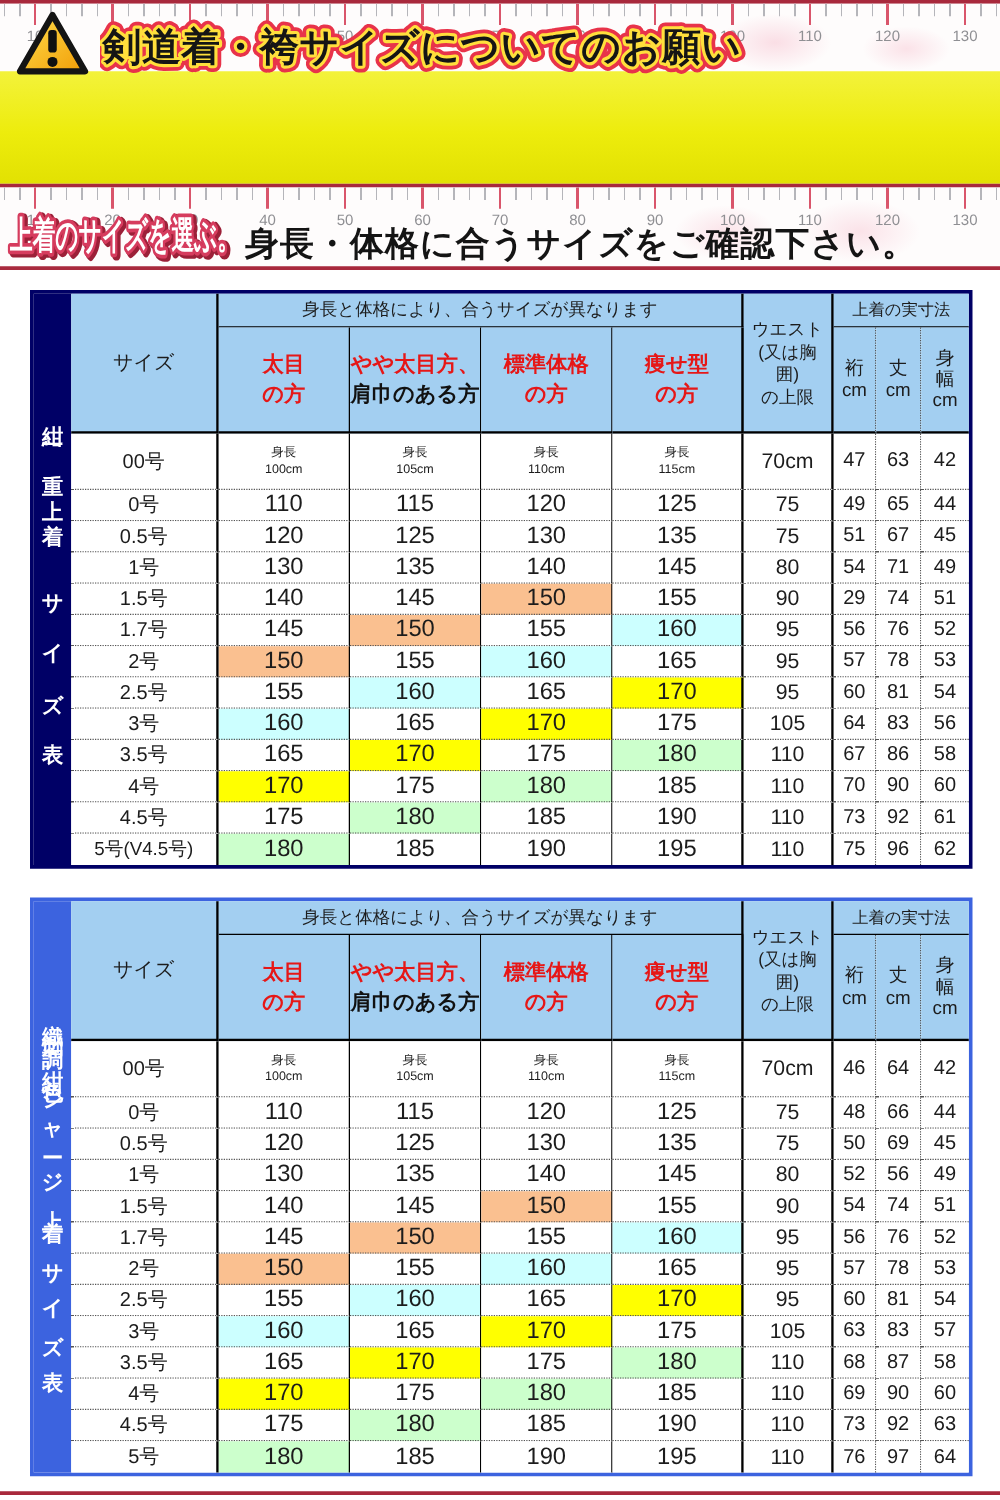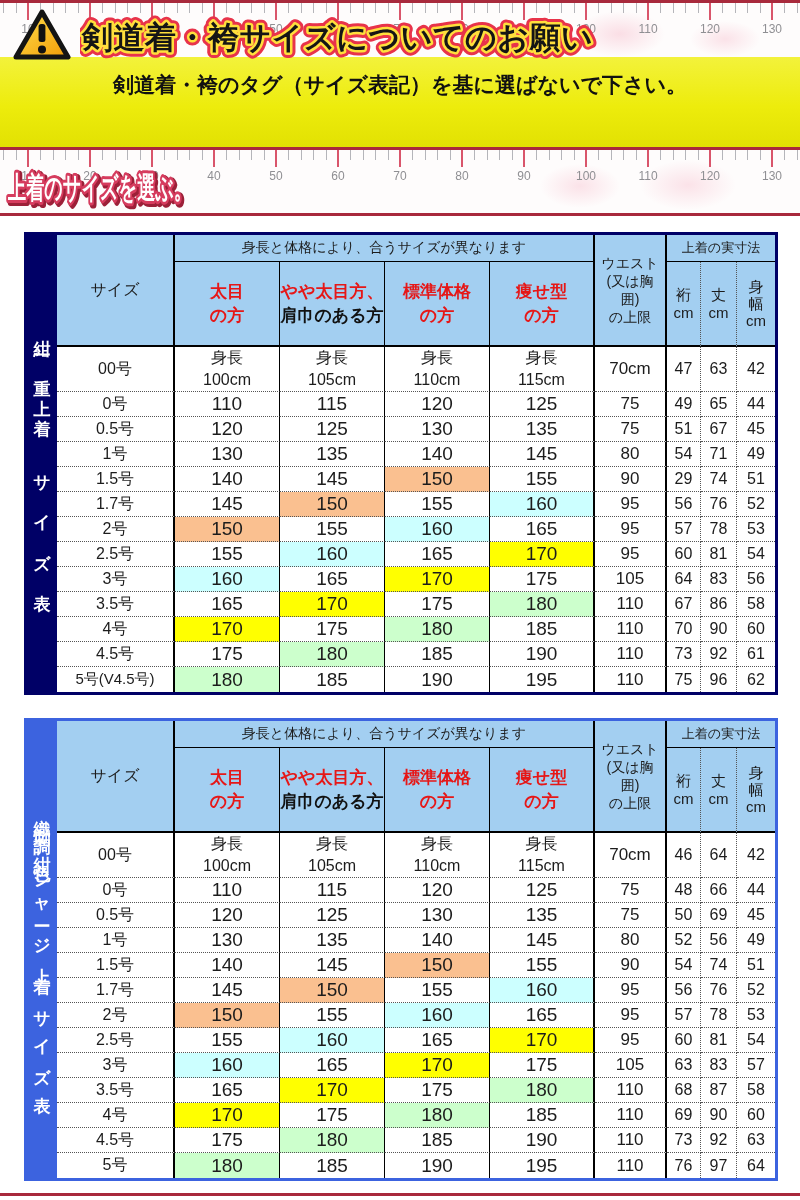--- a/index.html
+++ b/index.html
@@ -45,21 +45,21 @@
   .side{justify-content:center;}
   .side span{writing-mode:vertical-rl;color:#fff;font-weight:bold;font-size:17px;white-space:pre;}
   .fit-note{font-size:14px;}
   .size-h{font-size:16px;}
   .waist-h{font-size:14px;white-space:pre-line;line-height:1.3;}
   .actual-h{font-size:13px;}
   .measure-h{font-size:15px;white-space:pre-line;line-height:1.15;}
   .bt1{font-size:17px;font-weight:bold;color:#e61717;line-height:1.5;}
   .bt2{font-size:17px;font-weight:bold;line-height:1.4;}
   .num{font-size:19px;}
-  .two-line{font-size:16px;white-space:pre-line;line-height:1.35;}
+  .two-line{font-size:10px;white-space:pre-line;line-height:1.35;}
   .size-c{font-size:16px;}
   .waist-c{font-size:17px;}
   .meas-c{font-size:16px;}
 </style>
 </head>
 <body>
 
 <div class="page">
 
   <div class="redline" style="top:0"></div>
@@ -97,34 +97,34 @@
       <circle cx="30" cy="41.5" r="4" fill="#111"></circle>
     </svg>
     <svg class="title-svg" width="640" height="58" viewBox="0 0 640 58">
       <text class="t-red" x="2" y="42">剣道着・袴サイズについてのお願い</text>
       <text class="t-yellow" x="2" y="42">剣道着・袴サイズについてのお願い</text>
       <text class="t-black" x="2" y="42">剣道着・袴サイズについてのお願い</text>
     </svg>
   </div>
 
   <div class="notice">
-    <div>剣道着・袴のタグ（サイズ表記）を基に選ばないで下さい。</div>
   </div>
 
   <div class="redline" style="top:147px"></div>
 
   <div class="ruler" style="top:150px;height:63px;">
     <div class="tick-short"></div>
     <div class="tick-long"></div>
     <div class="petal" style="left:540px;top:14px;width:80px;height:44px;background:radial-gradient(closest-side,rgba(243,166,186,.3),rgba(243,166,186,0));"></div>
     <div class="petal" style="left:640px;top:10px;width:96px;height:50px;background:radial-gradient(closest-side,rgba(243,166,186,.3),rgba(243,166,186,0));"></div>
     <svg class="badge-svg" width="190" height="48" viewBox="0 0 190 48">
       <text class="b-shadow" x="4" y="38" textLength="184" lengthAdjust="spacingAndGlyphs">上着のサイズを選ぶ。</text>
       <text class="b-red" x="2" y="36" textLength="184" lengthAdjust="spacingAndGlyphs">上着のサイズを選ぶ。</text>
     </svg>
+    <span class="instruction">身長・体格に合うサイズをご確認下さい。</span>
   <span class="rnum" style="left: 28px;">10</span>
       <span class="rnum" style="left: 90px;">20</span>
       <span class="rnum" style="left: 152px;">30</span>
       <span class="rnum" style="left: 214px;">40</span>
       <span class="rnum" style="left: 276px;">50</span>
       <span class="rnum" style="left: 338px;">60</span>
       <span class="rnum" style="left: 400px;">70</span>
       <span class="rnum" style="left: 462px;">80</span>
       <span class="rnum" style="left: 524px;">90</span>
       <span class="rnum" style="left: 586px;">100</span>

